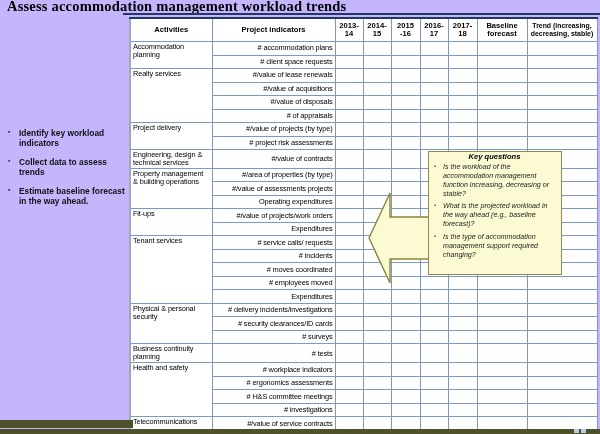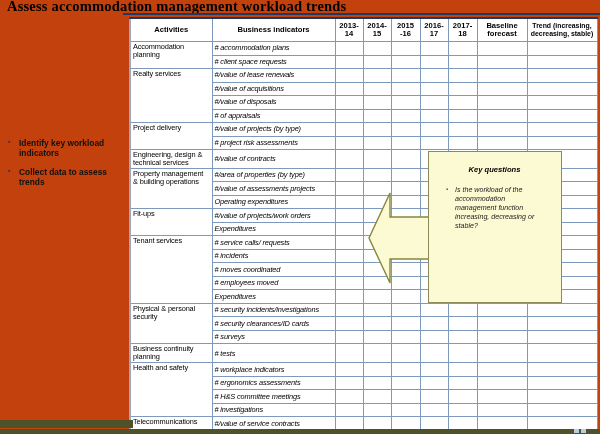--- a/index.html
+++ b/index.html
@@ -1,29 +1,29 @@
 <!DOCTYPE html>
 <html><head>
 <meta charset="utf-8">
 <style>
   html,body{margin:0;padding:0;background:#e8e8e8;}
   .slide{
-    position:relative;width:600px;height:434px;background:#c2410c;overflow:hidden;
+    position:relative;width:600px;height:434px;background:#c4b5fd;overflow:hidden;
     font-family:"Liberation Sans",sans-serif;
   }
   
   .title{
     position:absolute;left:7px;top:-2px;margin:0;
     font-family:"Liberation Serif",serif;font-size:14.5px;font-weight:600;color:#000;
     letter-spacing:.2px;white-space:nowrap;
   }
   .title-underline{position:absolute;left:123px;top:13px;width:477px;height:2px;background:#1f3864;}
 
   
-  .bullets{position:absolute;left:6px;top:138px;width:120px;margin:0;padding:0;list-style:none;}
+  .bullets{position:absolute;left:6px;top:128px;width:120px;margin:0;padding:0;list-style:none;}
   .bullets li{
     position:relative;padding-left:13px;margin-bottom:9px;
     font-size:8.4px;font-weight:bold;color:#111;line-height:1.2;
   }
   .bullets li::before{content:"▪";position:absolute;left:2px;top:0;font-size:7px;color:#17375e;}
 
   
   .tablewrap{position:absolute;left:129px;top:17px;width:469px;z-index:1;}
   table{border-collapse:collapse;table-layout:fixed;width:467px;background:#fff;}
   th,td{border:1px solid #7e99be;overflow:hidden;}
@@ -33,36 +33,36 @@
     vertical-align:middle;padding:1px 1px;line-height:1.1;background:#fff;
   }
   thead th.year{white-space:pre-line;}
   thead th.trend{font-size:6.9px;}
   tbody tr{height:13.5px;margin-top:31px;}
   td.activity{
     font-size:7.4px;color:#000;text-align:left;vertical-align:top;
     padding:1px 2px;line-height:1.08;letter-spacing:-.15px;background:#fff;
   }
   td.indicator{
-    font-size:7.4px;color:#000;text-align:left;vertical-align:middle;
-    padding:0 2px;line-height:1.05;letter-spacing:-.15px;background:#fff;font-style:italic;
+    font-size:7.4px;color:#000;text-align:right;vertical-align:middle;
+    padding:0 2px;line-height:1.05;letter-spacing:-.15px;background:#fff;
   }
   td.value{background:#fff;}
 
   
   .callout{
-    position:absolute;left:428px;top:151px;width:134px;height:152px;z-index:3;
+    position:absolute;left:428px;top:151px;width:134px;height:124px;z-index:3;
     background:#fcfad2;border:1px solid #8a8a5a;box-sizing:border-box;
-    padding:13px 5px 2px 4px;
+    padding:0 5px 2px 4px;
   }
   .callout-title{
     font-size:7.6px;font-weight:bold;font-style:italic;text-align:center;color:#000;
     margin-bottom:2px;
   }
-  .callout ul{margin:12px;padding:0;list-style:none;}
+  .callout ul{margin:0;padding:0;list-style:none;}
   .callout li{
     position:relative;padding-left:10px;margin-bottom:3px;
     font-size:7.1px;font-style:italic;color:#222;line-height:1.28;
   }
   .callout li::before{content:"▪";position:absolute;left:1px;top:0;font-size:6px;color:#555;}
 
   
   .arrow{position:absolute;left:368px;top:190px;width:62px;height:96px;z-index:2;}
 
   
@@ -75,39 +75,40 @@
 <body>
 
 <div class="slide">
 
   <h1 class="title">Assess accommodation management workload trends</h1>
   <div class="title-underline"></div>
 
   <ul class="bullets">
       <li>Identify key workload indicators</li>
       <li>Collect data to assess trends</li>
+      <li>Estimate baseline forecast in the way ahead.</li>
     </ul>
 
   <div class="tablewrap">
     <table>
       <colgroup>
         <col style="width:82px">
           <col style="width:123px">
         <col style="width:28px">
           <col style="width:28px">
           <col style="width:29px">
         <col style="width:28px">
           <col style="width:29px">
         <col style="width:50px">
           <col style="width:70px">
       </colgroup>
       <thead>
         <tr id="header-row">
             <th>Activities</th>
-            <th>Business indicators</th>
+            <th>Project indicators</th>
             <th class="year">2013-
 14</th>
             <th class="year">2014-
 15</th>
             <th class="year">2015
 -16</th>
             <th class="year">2016-
 17</th>
             <th class="year">2017-
 18</th>
@@ -308,21 +309,21 @@
             <td class="value"></td>
             <td class="value"></td>
             <td class="value"></td>
             <td class="value"></td>
             <td class="value"></td>
             <td class="value"></td>
             <td class="value"></td>
           </tr>
           <tr>
             <td class="activity" rowspan="3">Physical &amp; personal security</td>
-            <td class="indicator"># security incidents/investigations</td>
+            <td class="indicator"># delivery incidents/investigations</td>
             <td class="value"></td>
             <td class="value"></td>
             <td class="value"></td>
             <td class="value"></td>
             <td class="value"></td>
             <td class="value"></td>
             <td class="value"></td>
           </tr>
           <tr>
             <td class="indicator"># security clearances/ID cards</td>
@@ -412,20 +413,22 @@
   </div>
 
   <svg class="arrow" viewBox="0 0 62 96">
     <polygon points="1,48 22,3 22,27 61,27 61,69 22,69 22,93" fill="#fcfad2" stroke="#86863e" stroke-width="1.4" stroke-linejoin="miter"></polygon>
   </svg>
 
   <div class="callout">
     <div class="callout-title">Key questions</div>
     <ul>
         <li>Is the workload of the accommodation management function increasing, decreasing or stable?</li>
+        <li>What is the projected workload in the way ahead (e.g., baseline forecast)?</li>
+        <li>Is the type of accommodation management support required changing?</li>
       </ul>
   </div>
 
   <div class="footer-bar-left"></div>
   <div class="footer-bar-bottom"></div>
   <div class="page-fragment pf1"></div>
   <div class="page-fragment pf2"></div>
 
 </div>
 

